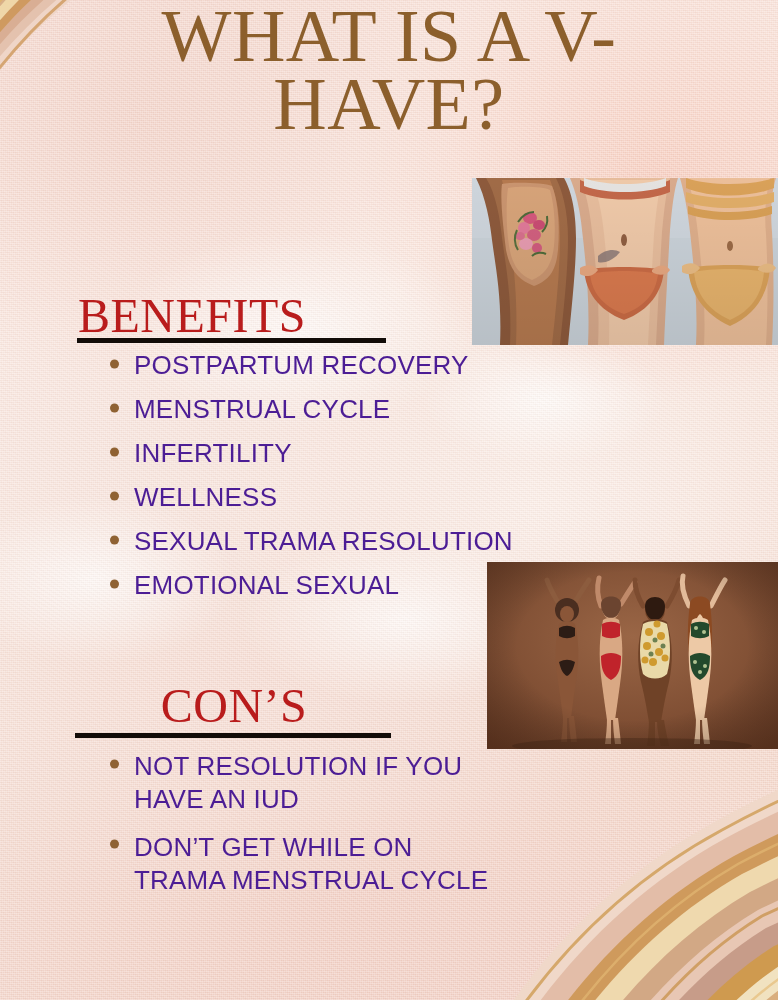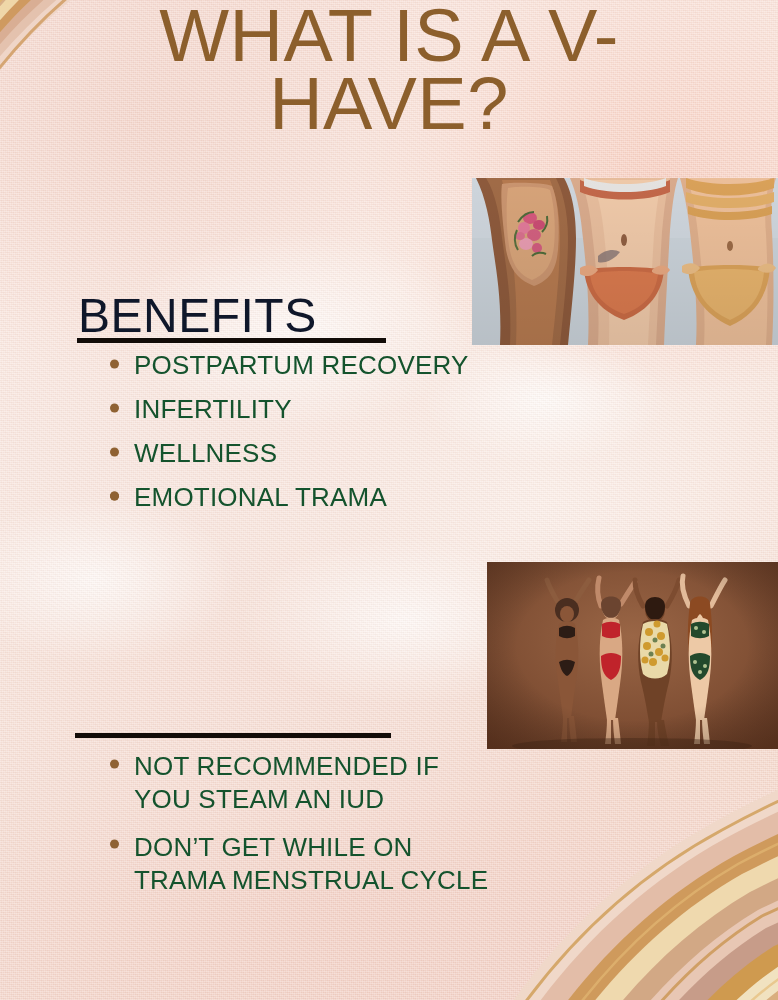--- a/index.html
+++ b/index.html
@@ -44,53 +44,53 @@
   }
 
   
   .agate{position:absolute;pointer-events:none;}
   .agate svg{display:block;}
 
   #agate-tl{left:-96px;top:-120px;width:420px;height:470px;}
   #agate-br{right:-120px;bottom:-130px;width:430px;height:430px;}
 
   
-  .serif{font-family:Liberation Sans, sans-serif;}
+  .serif{font-family:Liberation Serif, serif;}
 
   #title{
     position:absolute;left:0;top:2px;width:778px;
     text-align:center;
     color:#8c5f2c;
     font-size:74px;line-height:.92;
     letter-spacing:.5px;
     font-weight:400;
   }
   #title .tl{display:block;}
 
   
   .photo{position:absolute;overflow:hidden;}
 
   #photo-torsos{left:472px;top:178px;width:306px;height:167px;background:#cbd2da;}
   #photo-group {left:487px;top:562px;width:291px;height:187px;background:#7b4a33;}
 
   
-  .section-head{position:absolute;color:#0f172a;}
+  .section-head{position:absolute;color:#b91c1c;}
   .section-head .h{
     font-size:48px;line-height:1;letter-spacing:.5px;display:block;
   }
   .rule{position:absolute;background:#120c08;}
 
   #head-benefits{left:78px;top:292px;}
   #rule-benefits{left:77px;top:338px;width:309px;height:5px;}
 
   #head-cons{left:78px;top:682px;width:312px;text-align:center;}
   #rule-cons{left:75px;top:733px;width:316px;height:5px;}
 
   
-  .list{position:absolute;margin:0;padding:0;list-style:none;color:#14532d;}
+  .list{position:absolute;margin:0;padding:0;list-style:none;color:#4c1d95;}
   .list li{
     position:relative;
     padding-left:30px;
     font-size:26px;
     letter-spacing:.2px;
   }
   .list li .dot{
     position:absolute;left:6px;top:.52em;
     width:9px;height:9px;border-radius:50%;
     background:#8f6233;
@@ -350,26 +350,30 @@
     </svg>
   </div>
 
   <div class="section-head serif" id="head-benefits">
     <span class="h">BENEFITS</span>
   </div>
   <div class="rule" id="rule-benefits"></div>
 
   <ul class="list" id="list-benefits">
     <li><span class="dot"></span><span class="t"> POSTPARTUM RECOVERY</span></li>
+    <li><span class="dot"></span><span class="t">MENSTRUAL CYCLE</span></li>
     <li><span class="dot"></span><span class="t">INFERTILITY</span></li>
     <li><span class="dot"></span><span class="t">WELLNESS</span></li>
-    <li><span class="dot"></span></li>
-    <li><span class="dot"></span><span class="t">EMOTIONAL TRAMA</span></li>
+    <li><span class="dot"></span><span class="t">SEXUAL TRAMA RESOLUTION</span></li>
+    <li><span class="dot"></span><span class="t">EMOTIONAL SEXUAL</span></li>
   </ul>
 
+  <div class="section-head serif" id="head-cons">
+    <span class="h">CON’S</span>
+  </div>
   <div class="rule" id="rule-cons"></div>
 
   <ul class="list" id="list-cons">
-    <li><span class="dot"></span><span class="t">NOT RECOMMENDED IF YOU STEAM AN IUD</span></li>
+    <li><span class="dot"></span><span class="t">NOT RESOLUTION IF YOU HAVE AN IUD</span></li>
     <li><span class="dot"></span><span class="t">DON’T GET WHILE ON TRAMA MENSTRUAL CYCLE</span></li>
   </ul>
 
 </div>
 
 </body></html>

